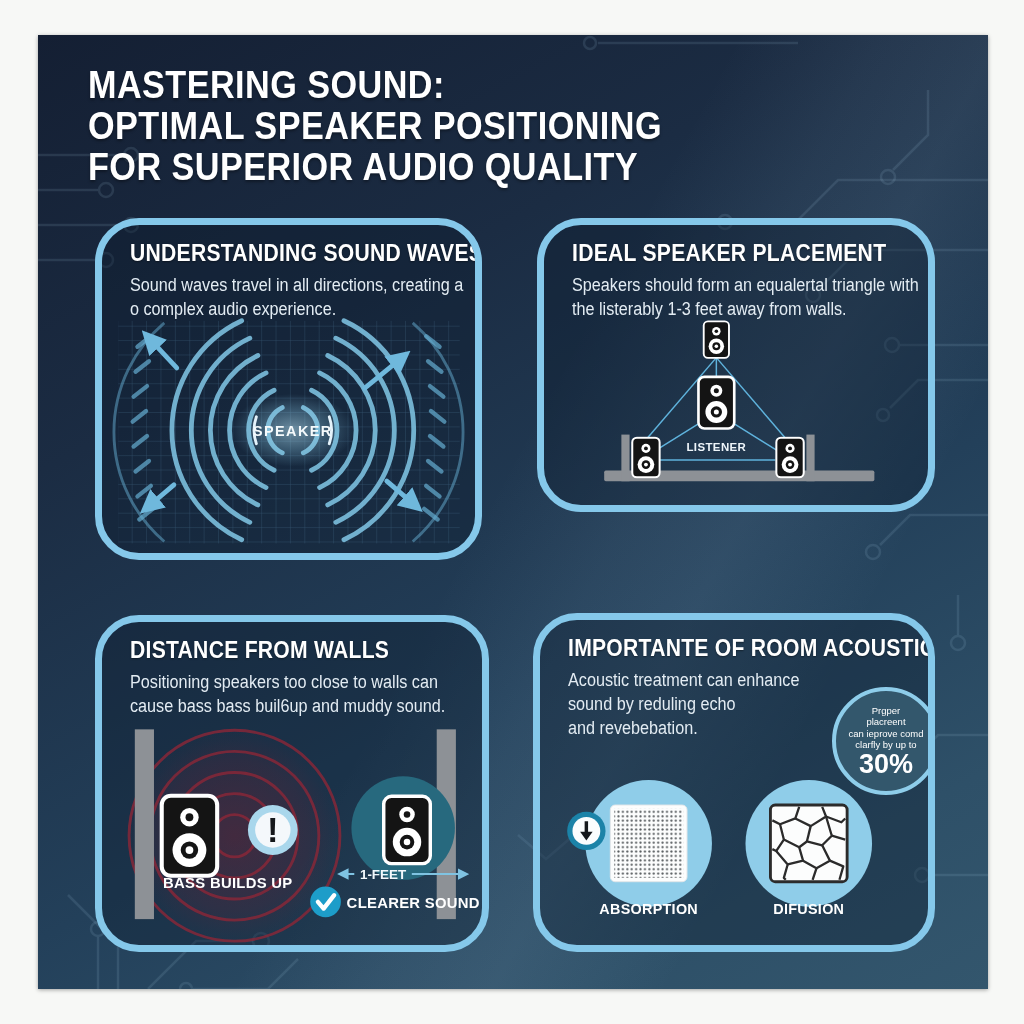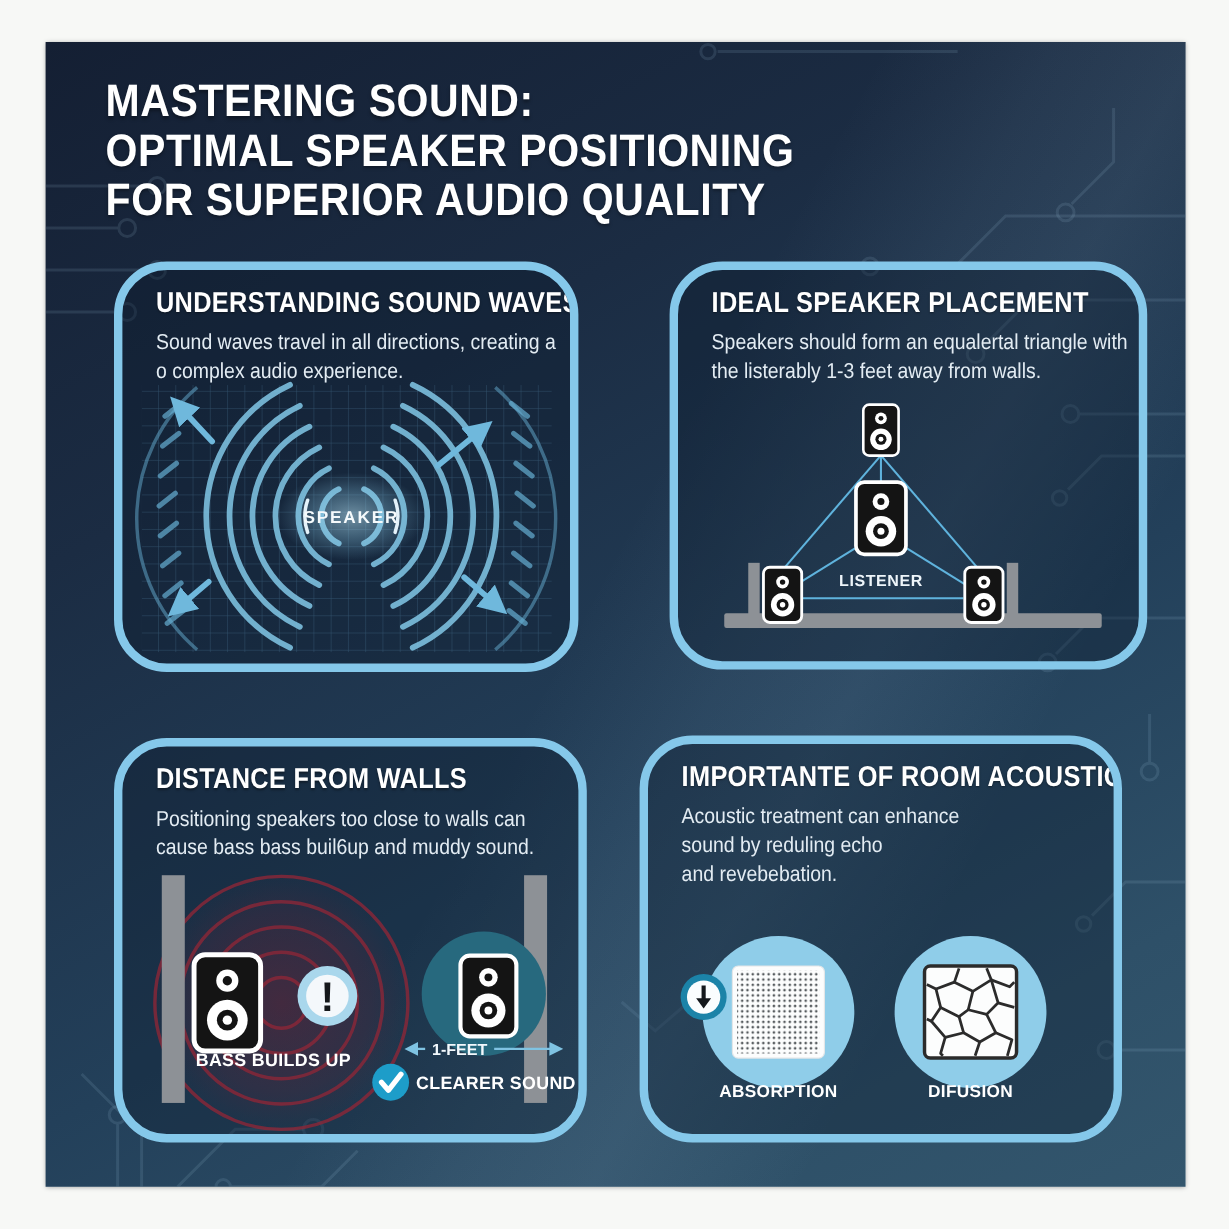--- a/index.html
+++ b/index.html
@@ -21,21 +21,21 @@
     position:absolute;left:50px;top:30px;color:#ffffff;font-weight:bold;
     font-size:38px;line-height:41px;letter-spacing:.5px;
     transform:scaleX(.9);transform-origin:left top;
     text-shadow:0 2px 3px rgba(0,0,0,.35);white-space:nowrap;
   }
   .panel{
     position:absolute;border:7px solid #85c8ea;border-radius:44px;
     background:rgba(12,26,44,.35);box-sizing:border-box;overflow:hidden;
   }
   .p1{left:57px;top:183px;width:387px;height:342px;}
-  .p2{left:520px;top:183px;width:398px;height:340px;}
+  .p2{left:499px;top:183px;width:398px;height:294px;}
   .p3{left:57px;top:580px;width:394px;height:337px;padding-left:44px;}
   .p4{left:495px;top:578px;width:402px;height:339px;}
   .panel h2{
     margin:0;position:absolute;left:28px;top:14px;z-index:3;
     font-size:24px;color:#ffffff;letter-spacing:.3px;white-space:nowrap;
     transform:scaleX(.88);transform-origin:left top;
     text-shadow:0 1px 2px rgba(0,0,0,.4);
   }
   .panel p.body{
     margin:0;position:absolute;left:28px;top:48px;z-index:3;
@@ -293,15 +293,22 @@
           <path d="M64,32 L78,36"></path>
           <path d="M6,48 L18,62 L14,76 L16,78"></path>
           <path d="M18,62 L34,58 L30,44"></path>
           <path d="M34,58 L48,66 L44,78"></path>
           <path d="M48,66 L62,58 L54,42"></path>
           <path d="M62,58 L76,64 L72,78"></path>
         </g>
       </g>
       <text x="279" y="307" text-anchor="middle" font-size="15" font-weight="bold" fill="#ffffff" letter-spacing="0.3">DIFUSION</text>
     </svg>
+    <div class="badge">
+      <p class="small">Prgper
+placreent
+can ieprove comd
+clarfly by up to</p>
+      <div class="big">30%</div>
+    </div>
   </section>
 
 </div>
 
 </body></html>

